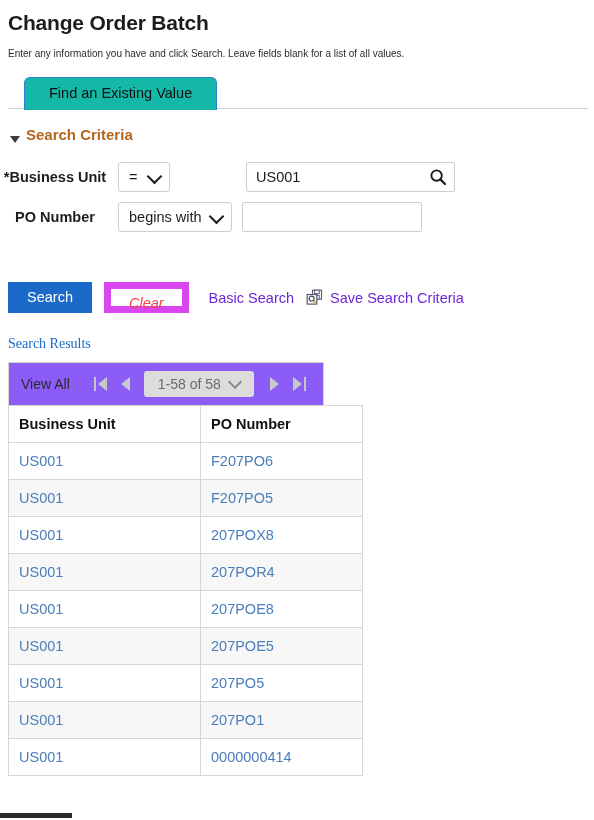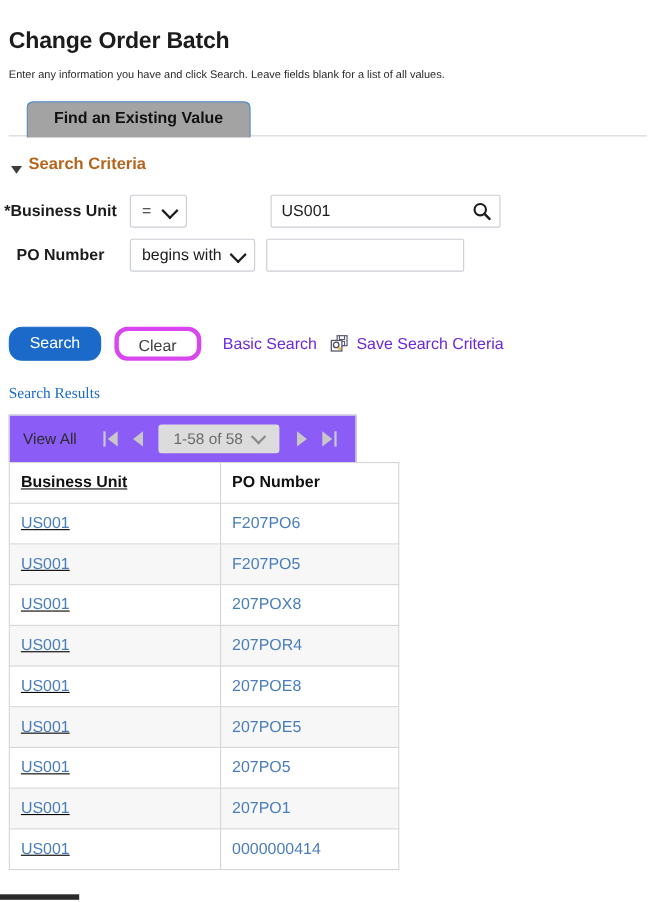--- a/index.html
+++ b/index.html
@@ -15,46 +15,46 @@
     color: #000000;
     position: relative;
   }
 
   
   .page-title {
     font-size: 21px;
     font-weight: bold;
     color: #1c1c1c;
     margin: 0;
-    padding: 26px 0 0 8px;
+    padding: 11px 0 0 8px;
     letter-spacing: -0.2px;
   }
   .page-instructions {
     font-size: 10px;
     color: #2b2b2b;
     padding: 13px 0 0 8px;
     margin: 0;
     white-space: nowrap;
   }
 
   
   .tab-strip {
     position: relative;
     margin-top: 18px;
     height: 32px;
     padding-left: 24px;
   }
   .tab {
     display: inline-block;
-    background: #a3a3a3;
+    background: #14b8a6;
     border: 1px solid #2f7fd1;
     border-bottom: none;
     border-radius: 6px 6px 0 0;
     font-size: 14.5px;
-    font-weight: bold;
+    font-weight: normal;
     color: #111111;
     padding: 8px 24px 20px 24px;
     line-height: 1.1;
     box-sizing: border-box;
     height: 33px;
     position: relative;
     z-index: 2;
   }
   .tab-rule {
     position: absolute;
@@ -167,40 +167,41 @@
   
   .actions {
     display: flex;
     align-items: center;
     padding: 45px 0 0 8px;
     gap: 0;
   }
   .btn {
     font-family: "Liberation Sans", sans-serif;
     font-size: 14.5px;
-    border-radius: 12px;
+    border-radius: 0;
     height: 31px;
     box-sizing: border-box;
     cursor: pointer;
     padding: 0 18px;
     line-height: 29px;
     text-align: center;
   }
   .btn-primary {
     background: #1b6ac9;
     border: 1px solid #1b6ac9;
     color: #ffffff;
     min-width: 80px;
   }
   .btn-secondary {
     background: #ffffff;
-    border: 4px solid #d946ef;
-    color: #404040;
+    border: 7px solid #d946ef;
+    color: #ef4444;
     min-width: 76px;
     margin-left: 12px;
+    font-style: italic;
   }
   .link {
     color: #6d28d9;
     font-size: 14.5px;
     text-decoration: none;
     cursor: pointer;
     white-space: nowrap;
   }
   .link-basic { margin-left: 20px; }
   .save-icon {
@@ -302,21 +303,21 @@
     background: #ffffff;
     height: 36px;
   }
   table.results td a {
     color: #4a7ebb;
     text-decoration: none;
     cursor: pointer;
   }
   tr.alt td { background: #f7f7f7; }
   tr.plain td { background: #ffffff; }
-  .col-bu { width: 181px; text-decoration: underline; }
+  .col-bu { width: 181px; }
   .col-po { width: 151px; }
 
   
   .hscroll {
     position: absolute;
     left: 0;
     bottom: 0;
     width: 594px;
     height: 7px;
     background: #ffffff;

